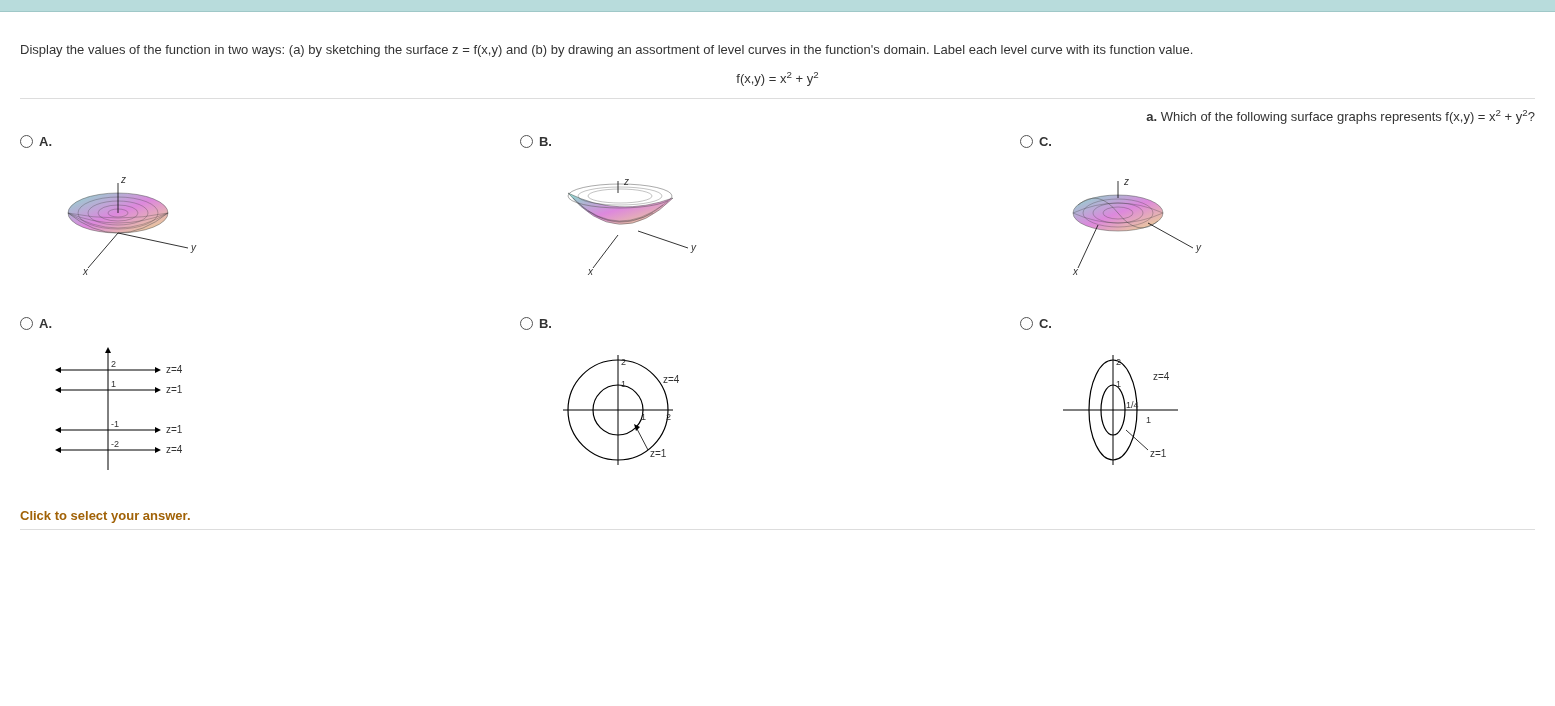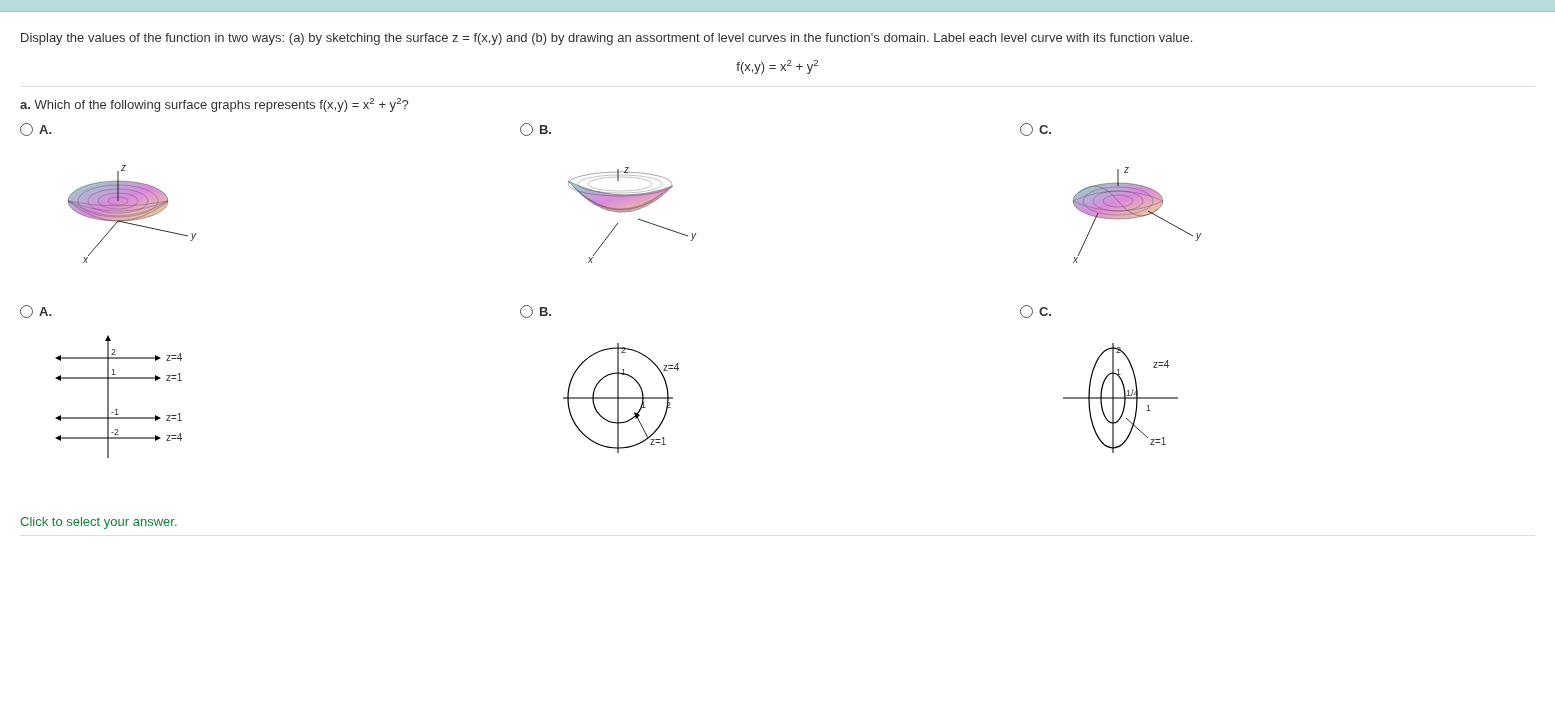--- a/index.html
+++ b/index.html
@@ -8,31 +8,31 @@
       font-size: 13px;
       color: #333;
       background: #fff;
     }
     .top-bar {
       height: 12px;
       background: #b8dcdc;
       border-bottom: 1px solid #a0c8c8;
     }
     .content {
-      padding: 18px 20px;
+      padding: 30px 20px;
     }
     .problem-intro {
       border-bottom: 1px solid #ddd;
       padding-bottom: 12px;
       margin-bottom: 10px;
     }
     .problem-text { margin-bottom: 14px; }
     .formula { font-family: Arial, sans-serif; text-align: center; }
     sup { font-size: 0.75em; vertical-align: super; line-height: 0; }
-    .question-block { margin-top: 8px; }
+    .question-block { margin-top: 8px; text-align: right; }
     .question-label { margin-bottom: 10px; }
     .options-row {
       display: flex;
       flex-direction: row;
       gap: 0;
       margin-top: 6px;
       margin-bottom: 20px;
     }
     .option {
       display: flex;
@@ -53,24 +53,25 @@
       border-radius: 50%;
       display: inline-block;
       background: #fff;
     }
     .option-label { font-weight: bold; }
     .graph-container {
       margin-left: 28px;
       margin-top: 4px;
     }
     .footer-text {
-      margin-top: 48px;
-      color: #15803d;
+      margin-top: 30px;
+      color: #a16207;
       border-bottom: 1px solid #ddd;
       padding-bottom: 6px;
+      font-weight: bold;
     }
     svg { overflow: visible; }
     .axis-label { font-size: 10px; font-style: italic; fill: #333; }
     .num-label { font-size: 9px; fill: #333; }
     .curve-label { font-size: 10px; fill: #333; }
   </style>
 </head>
 <body>
 
 <div class="top-bar"></div>

